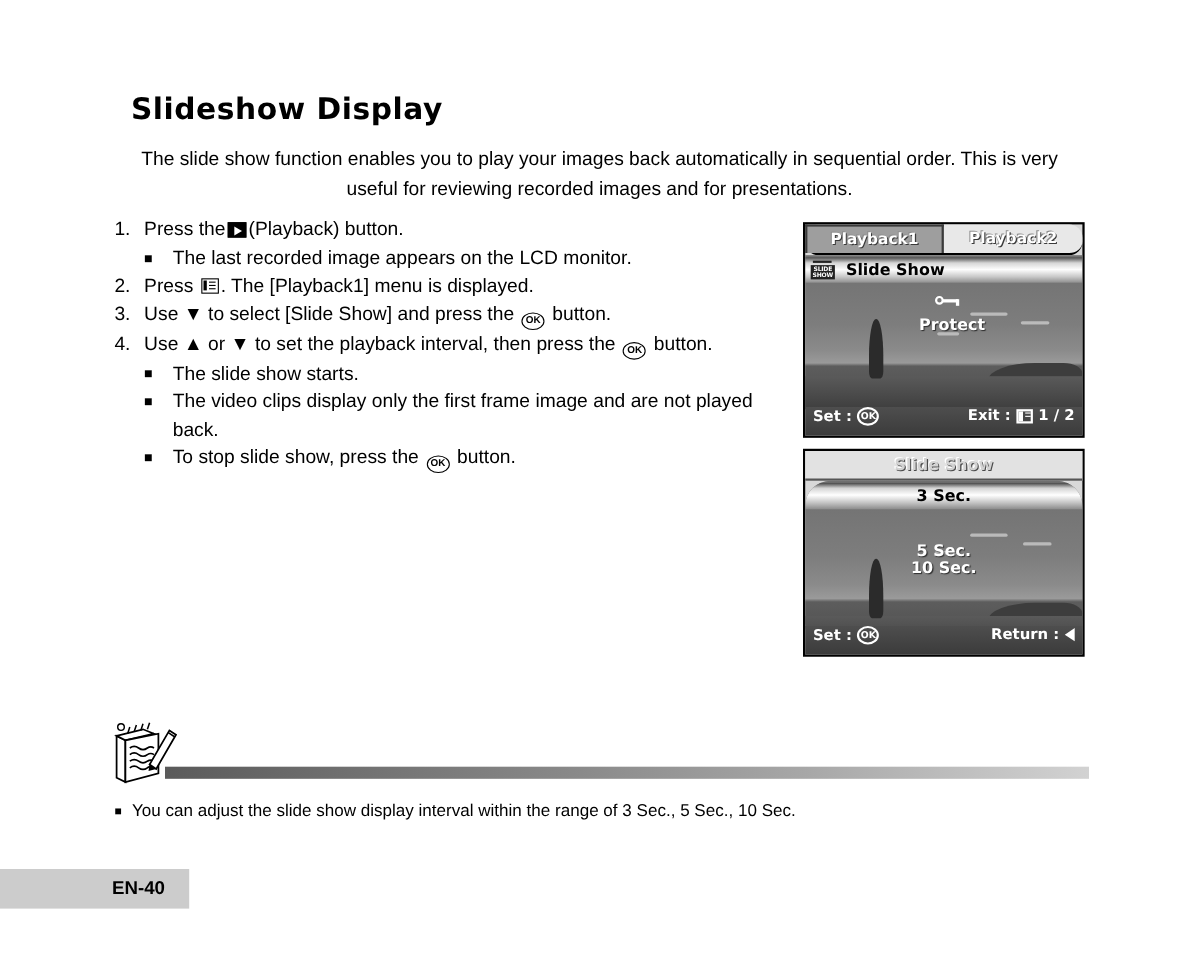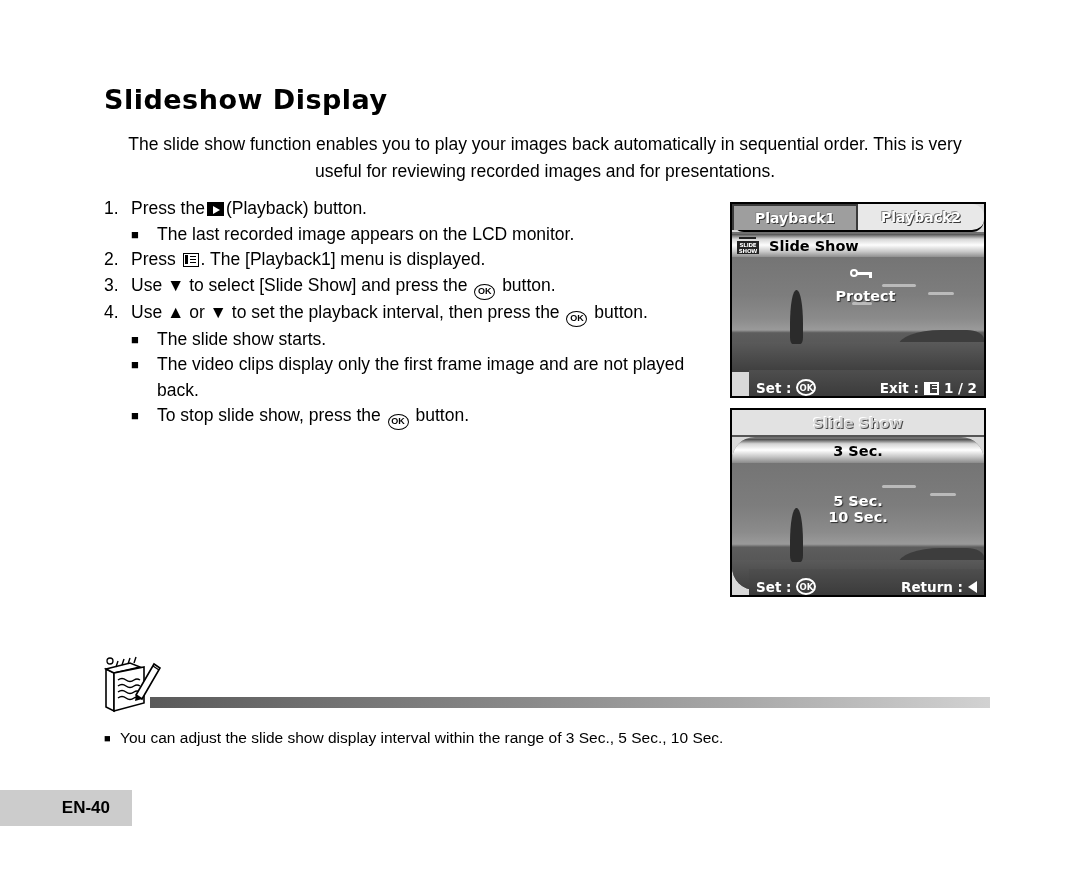--- a/index.html
+++ b/index.html
@@ -12,21 +12,21 @@
     height: 871px;
     position: relative;
     font-family: "Liberation Sans", sans-serif;
     color: #000000;
     overflow: hidden;
   }
 
   
   #page-title {
     position: absolute;
-    left: 104px;
+    left: 119px;
     top: 84px;
     font-size: 27px;
     font-weight: bold;
     letter-spacing: 0.5px;
     font-family: "DejaVu Sans", sans-serif;
     white-space: nowrap;
   }
 
   
   #intro {
@@ -287,29 +287,28 @@
     width: 2.5px; height: 6px;
     background: #fff;
   }
 
   
   .lcd-bottom {
     position: absolute;
     left: 0; right: 0; bottom: 0;
     height: 26px;
     display: flex;
-    align-items: flex-end;
+    align-items: flex-start;
     justify-content: space-between;
     padding: 0 7px;
     box-sizing: border-box;
     background: linear-gradient(180deg,#4e4e4e 0%,#3b3b3b 100%);
     color: #fff;
     font-size: 13.5px;
     font-weight: bold;
-    margin-left: 17px;
   }
   .lcd-bottom .seg { display: flex; align-items: center; gap: 5px; }
   .ok-badge {
     display: inline-flex;
     align-items: center;
     justify-content: center;
     width: 20px; height: 17px;
     border: 2px solid #fff;
     border-radius: 50%;
     font-size: 8.5px;
@@ -408,21 +407,21 @@
     flex: 0 0 16px;
     font-size: 11px;
     line-height: 22px;
   }
 
   
   #footer-box {
     position: absolute;
     left: 0;
     top: 790px;
-    width: 132px;
+    width: 172px;
     height: 36px;
     background: #cccccc;
   }
   #footer-page {
     position: absolute;
     right: 22px;
     top: 0;
     line-height: 36px;
     font-size: 17px;
     font-weight: bold;

